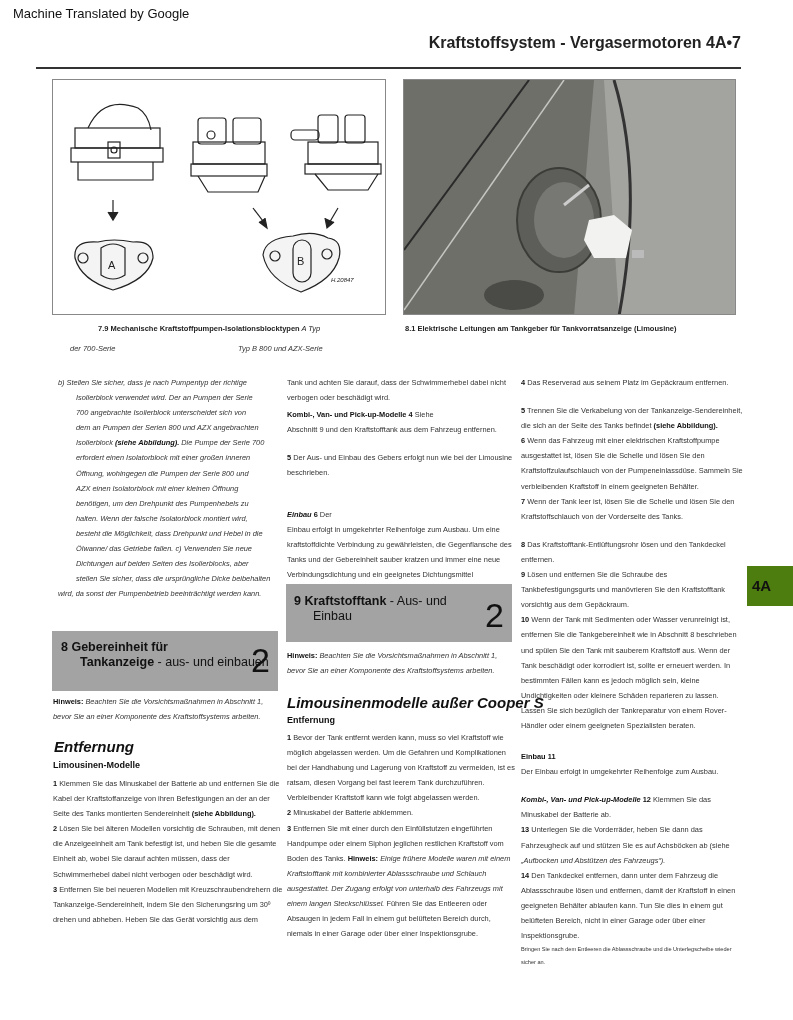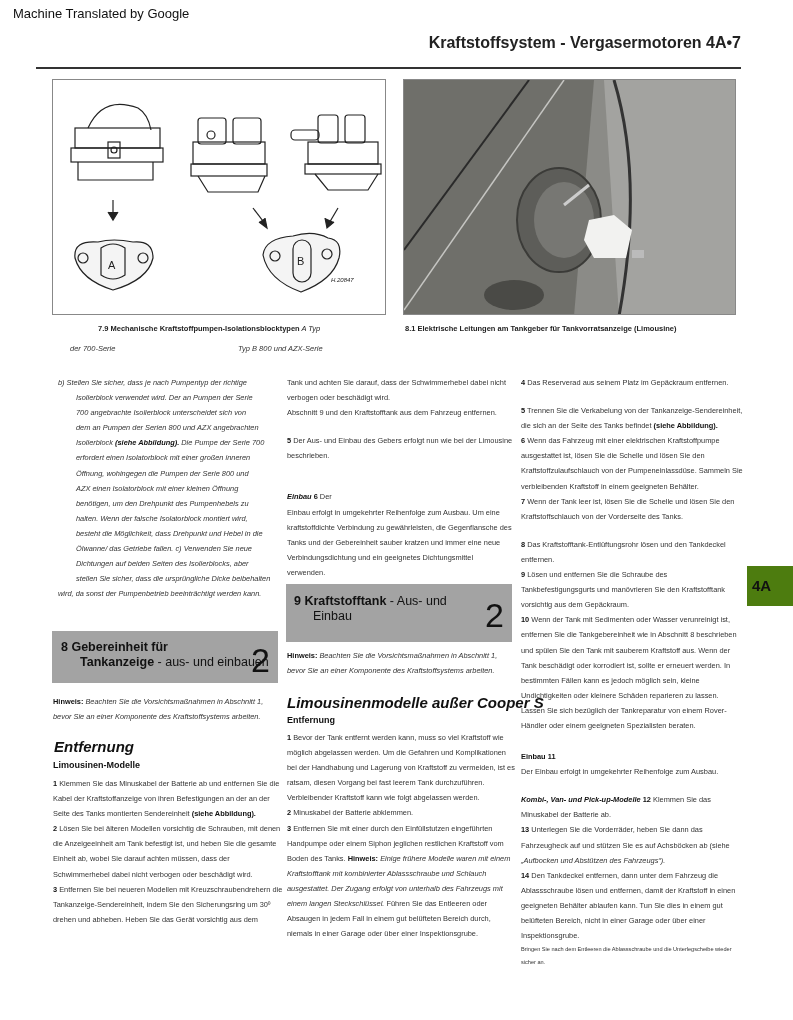--- a/index.html
+++ b/index.html
@@ -122,40 +122,41 @@
   <p class="indent">AZX einen Isolatorblock mit einer kleinen Öffnung</p>
   <p class="indent">benötigen, um den Drehpunkt des Pumpenhebels zu</p>
   <p class="indent">halten. Wenn der falsche Isolatorblock montiert wird,</p>
   <p class="indent">besteht die Möglichkeit, dass Drehpunkt und Hebel in die</p>
   <p class="indent">Ölwanne/ das Getriebe fallen. c) Verwenden Sie neue</p>
   <p class="indent">Dichtungen auf beiden Seiten des Isolierblocks, aber</p>
   <p class="indent">stellen Sie sicher, dass die ursprüngliche Dicke beibehalten</p>
   <p>wird, da sonst der Pumpenbetrieb beeinträchtigt werden kann.</p>
 </div>
 
-<div class="section-box" style="left:52px; top:631px; width:226px; height:52px;">
+<div class="section-box" style="left:52px; top:631px; width:226px; height:60px;">
   <div class="title" style="left:9px; top:9px; font-weight:bold;">8 Gebereinheit für</div>
   <div class="title" style="left:28px; top:24px;"><b>Tankanzeige</b><span> - aus- und einbauen</span></div>
   <div class="num" style="left:199px; top:12px;">2</div>
 </div>
 
 <div class="col" style="left:53px; top:694px; width:226px;">
   <p><b>Hinweis:</b><i> Beachten Sie die Vorsichtsmaßnahmen in Abschnitt 1, bevor Sie an einer Komponente des Kraftstoffsystems arbeiten.</i></p>
 </div>
 <div style="position:absolute; left:54px; top:738px;" class="h-italic">Entfernung</div>
 <div style="position:absolute; left:53px; top:760px;" class="h-bold">Limousinen-Modelle</div>
 
 <div class="col" style="left:53px; top:776px; width:232px;">
   <p><b>1</b><span> Klemmen Sie das Minuskabel der Batterie ab und entfernen Sie die Kabel der Kraftstoffanzeige von ihren Befestigungen an der an der Seite des Tanks montierten Sendereinheit </span><b>(siehe Abbildung).</b></p>
   <p><b>2</b><span> Lösen Sie bei älteren Modellen vorsichtig die Schrauben, mit denen die Anzeigeeinheit am Tank befestigt ist, und heben Sie die gesamte Einheit ab, wobei Sie darauf achten müssen, dass der Schwimmerhebel dabei nicht verbogen oder beschädigt wird.</span></p>
   <p><b>3</b><span> Entfernen Sie bei neueren Modellen mit Kreuzschraubendrehern die Tankanzeige-Sendereinheit, indem Sie den Sicherungsring um 30º drehen und abheben. Heben Sie das Gerät vorsichtig aus dem</span></p>
 </div>
 
 <div class="col" style="left:287px; top:375px; width:226px;">
   <p>Tank und achten Sie darauf, dass der Schwimmerhebel dabei nicht verbogen oder beschädigt wird.</p>
+  <p style="margin-top:2px;"><b>Kombi-, Van- und Pick-up-Modelle 4</b><span> Siehe</span></p>
   <p>Abschnitt 9 und den Kraftstofftank aus dem Fahrzeug entfernen.</p>
   <div class="gap"></div>
   <p><b>5</b><span> Der Aus- und Einbau des Gebers erfolgt nun wie bei der Limousine beschrieben.</span></p>
   <div class="gap"></div>
     <div class="gap"></div>
   <p><b><i>Einbau</i></b><b> 6</b><span> Der</span></p>
   <p>Einbau erfolgt in umgekehrter Reihenfolge zum Ausbau. Um eine kraftstoffdichte Verbindung zu gewährleisten, die Gegenflansche des Tanks und der Gebereinheit sauber kratzen und immer eine neue Verbindungsdichtung und ein geeignetes Dichtungsmittel verwenden.</p>
 </div>
 
 <div class="section-box" style="left:286px; top:584px; width:226px; height:58px;">

